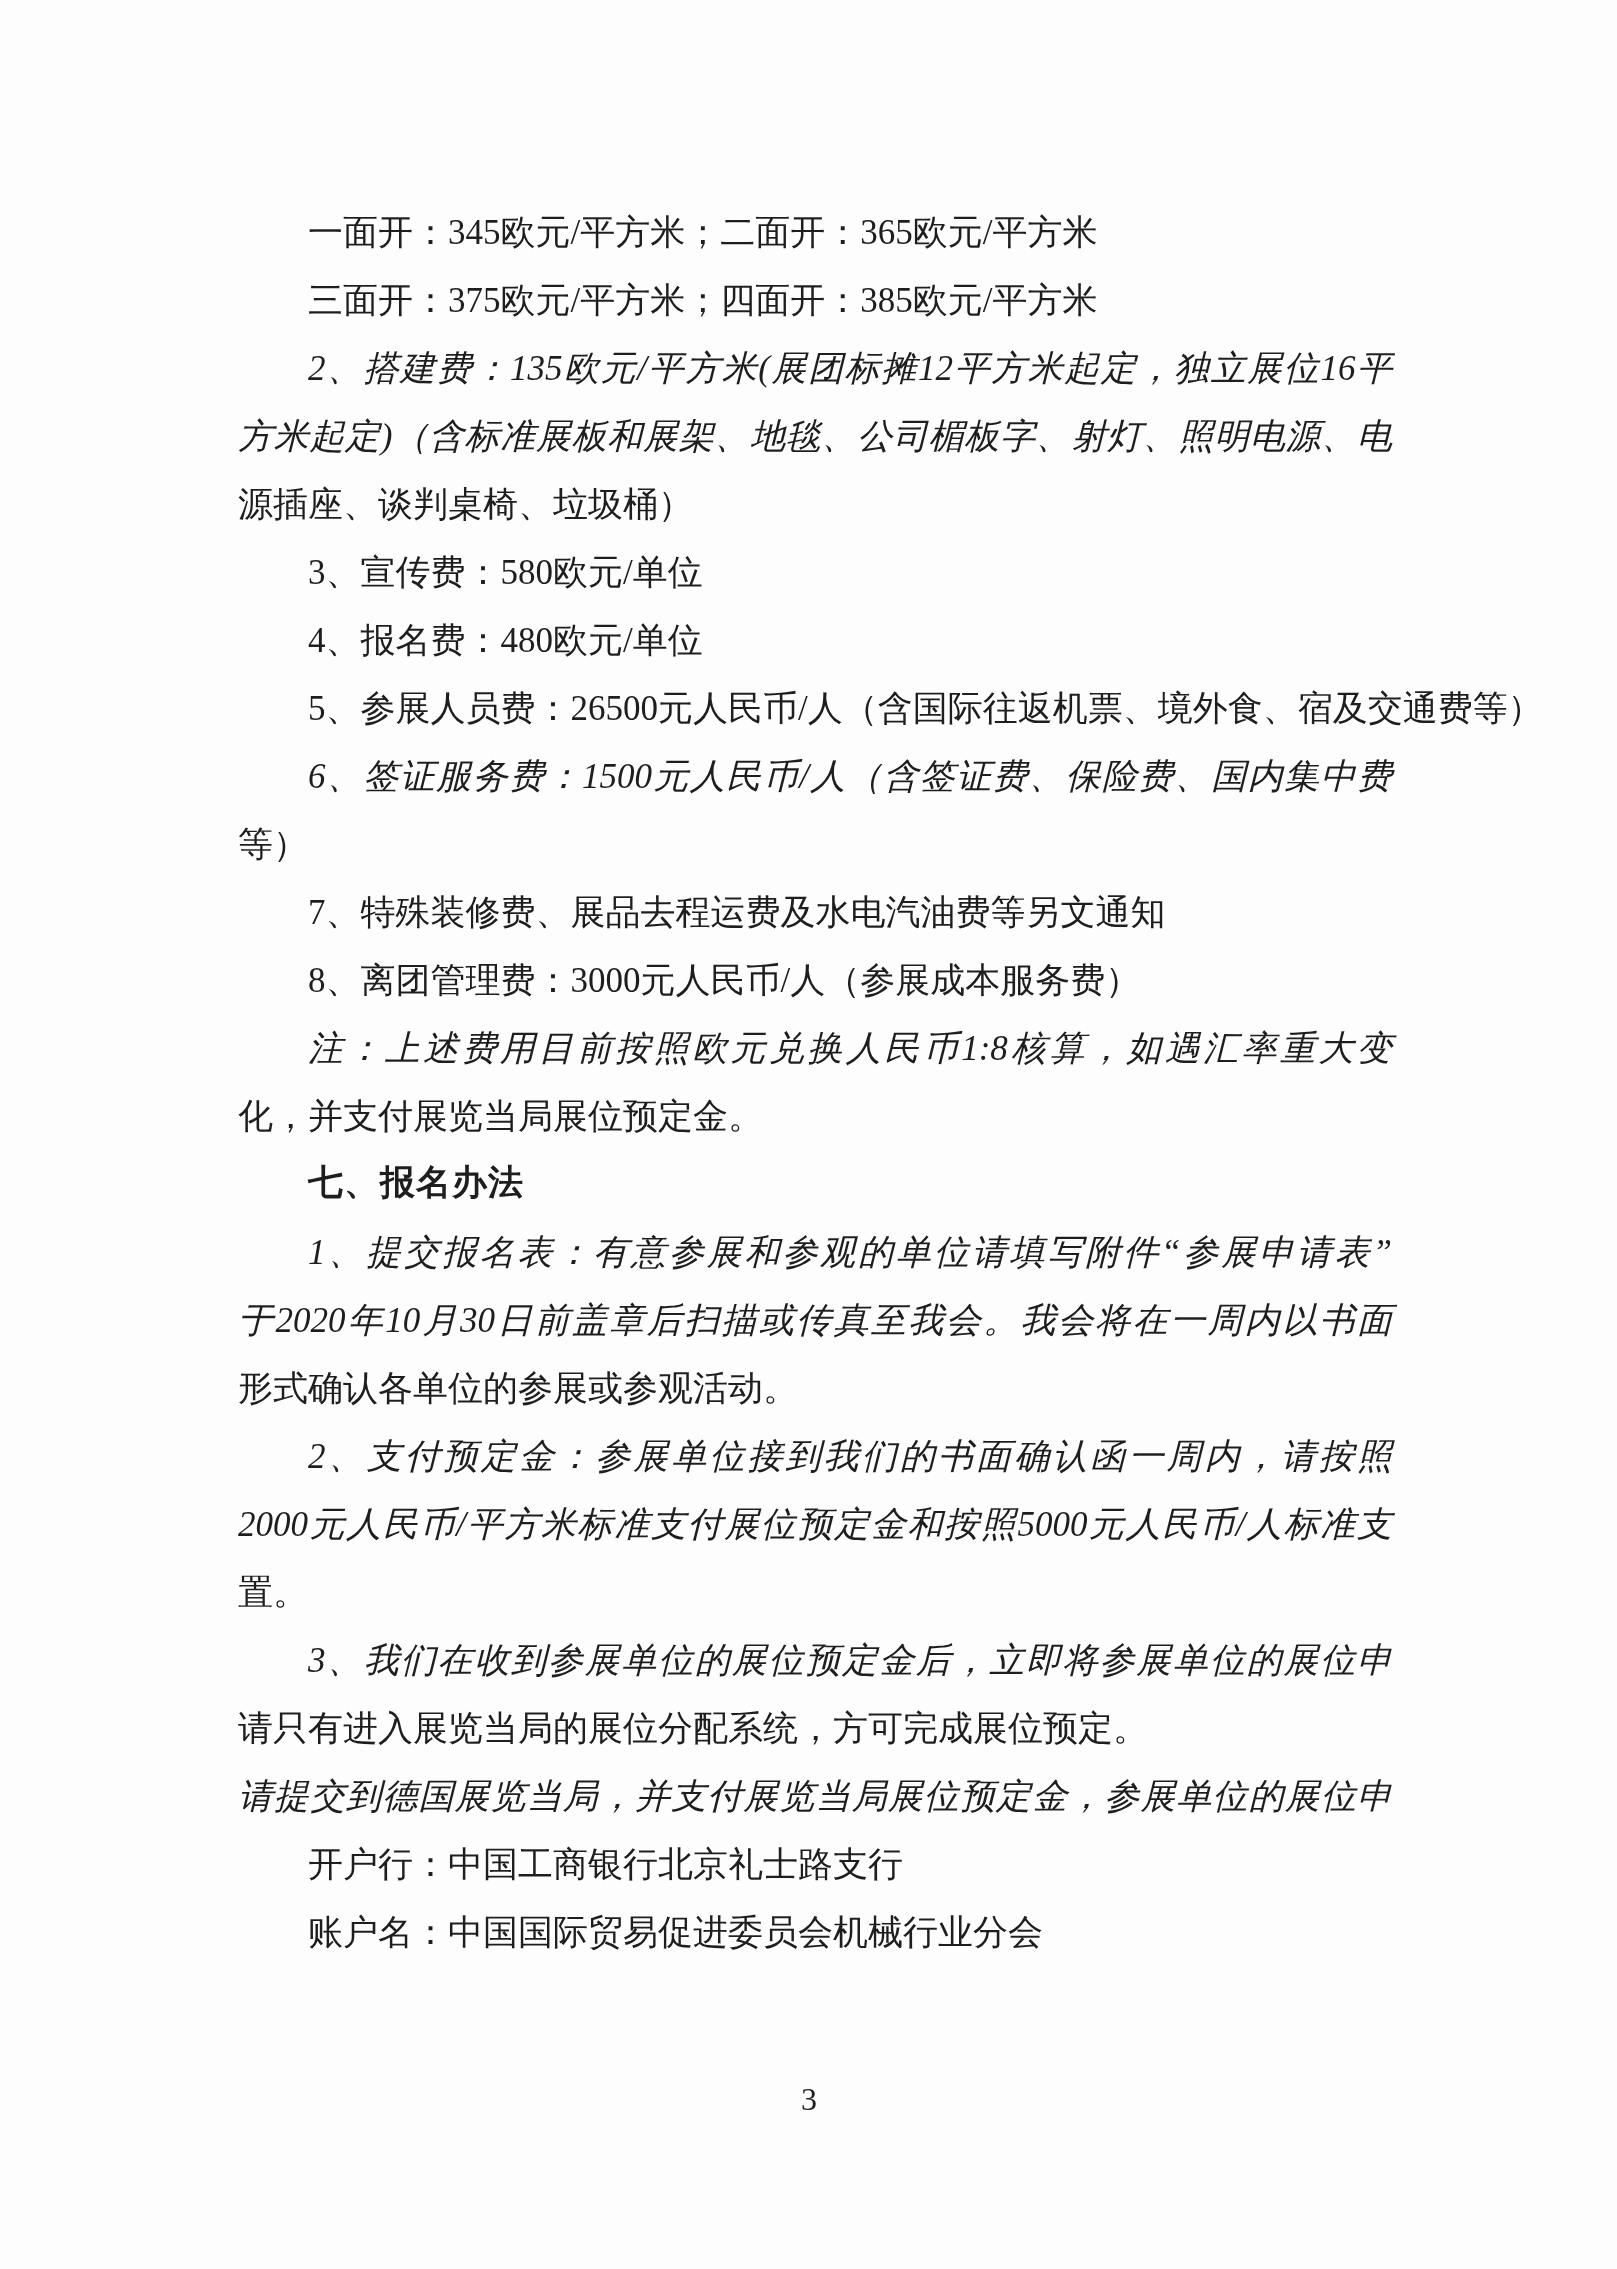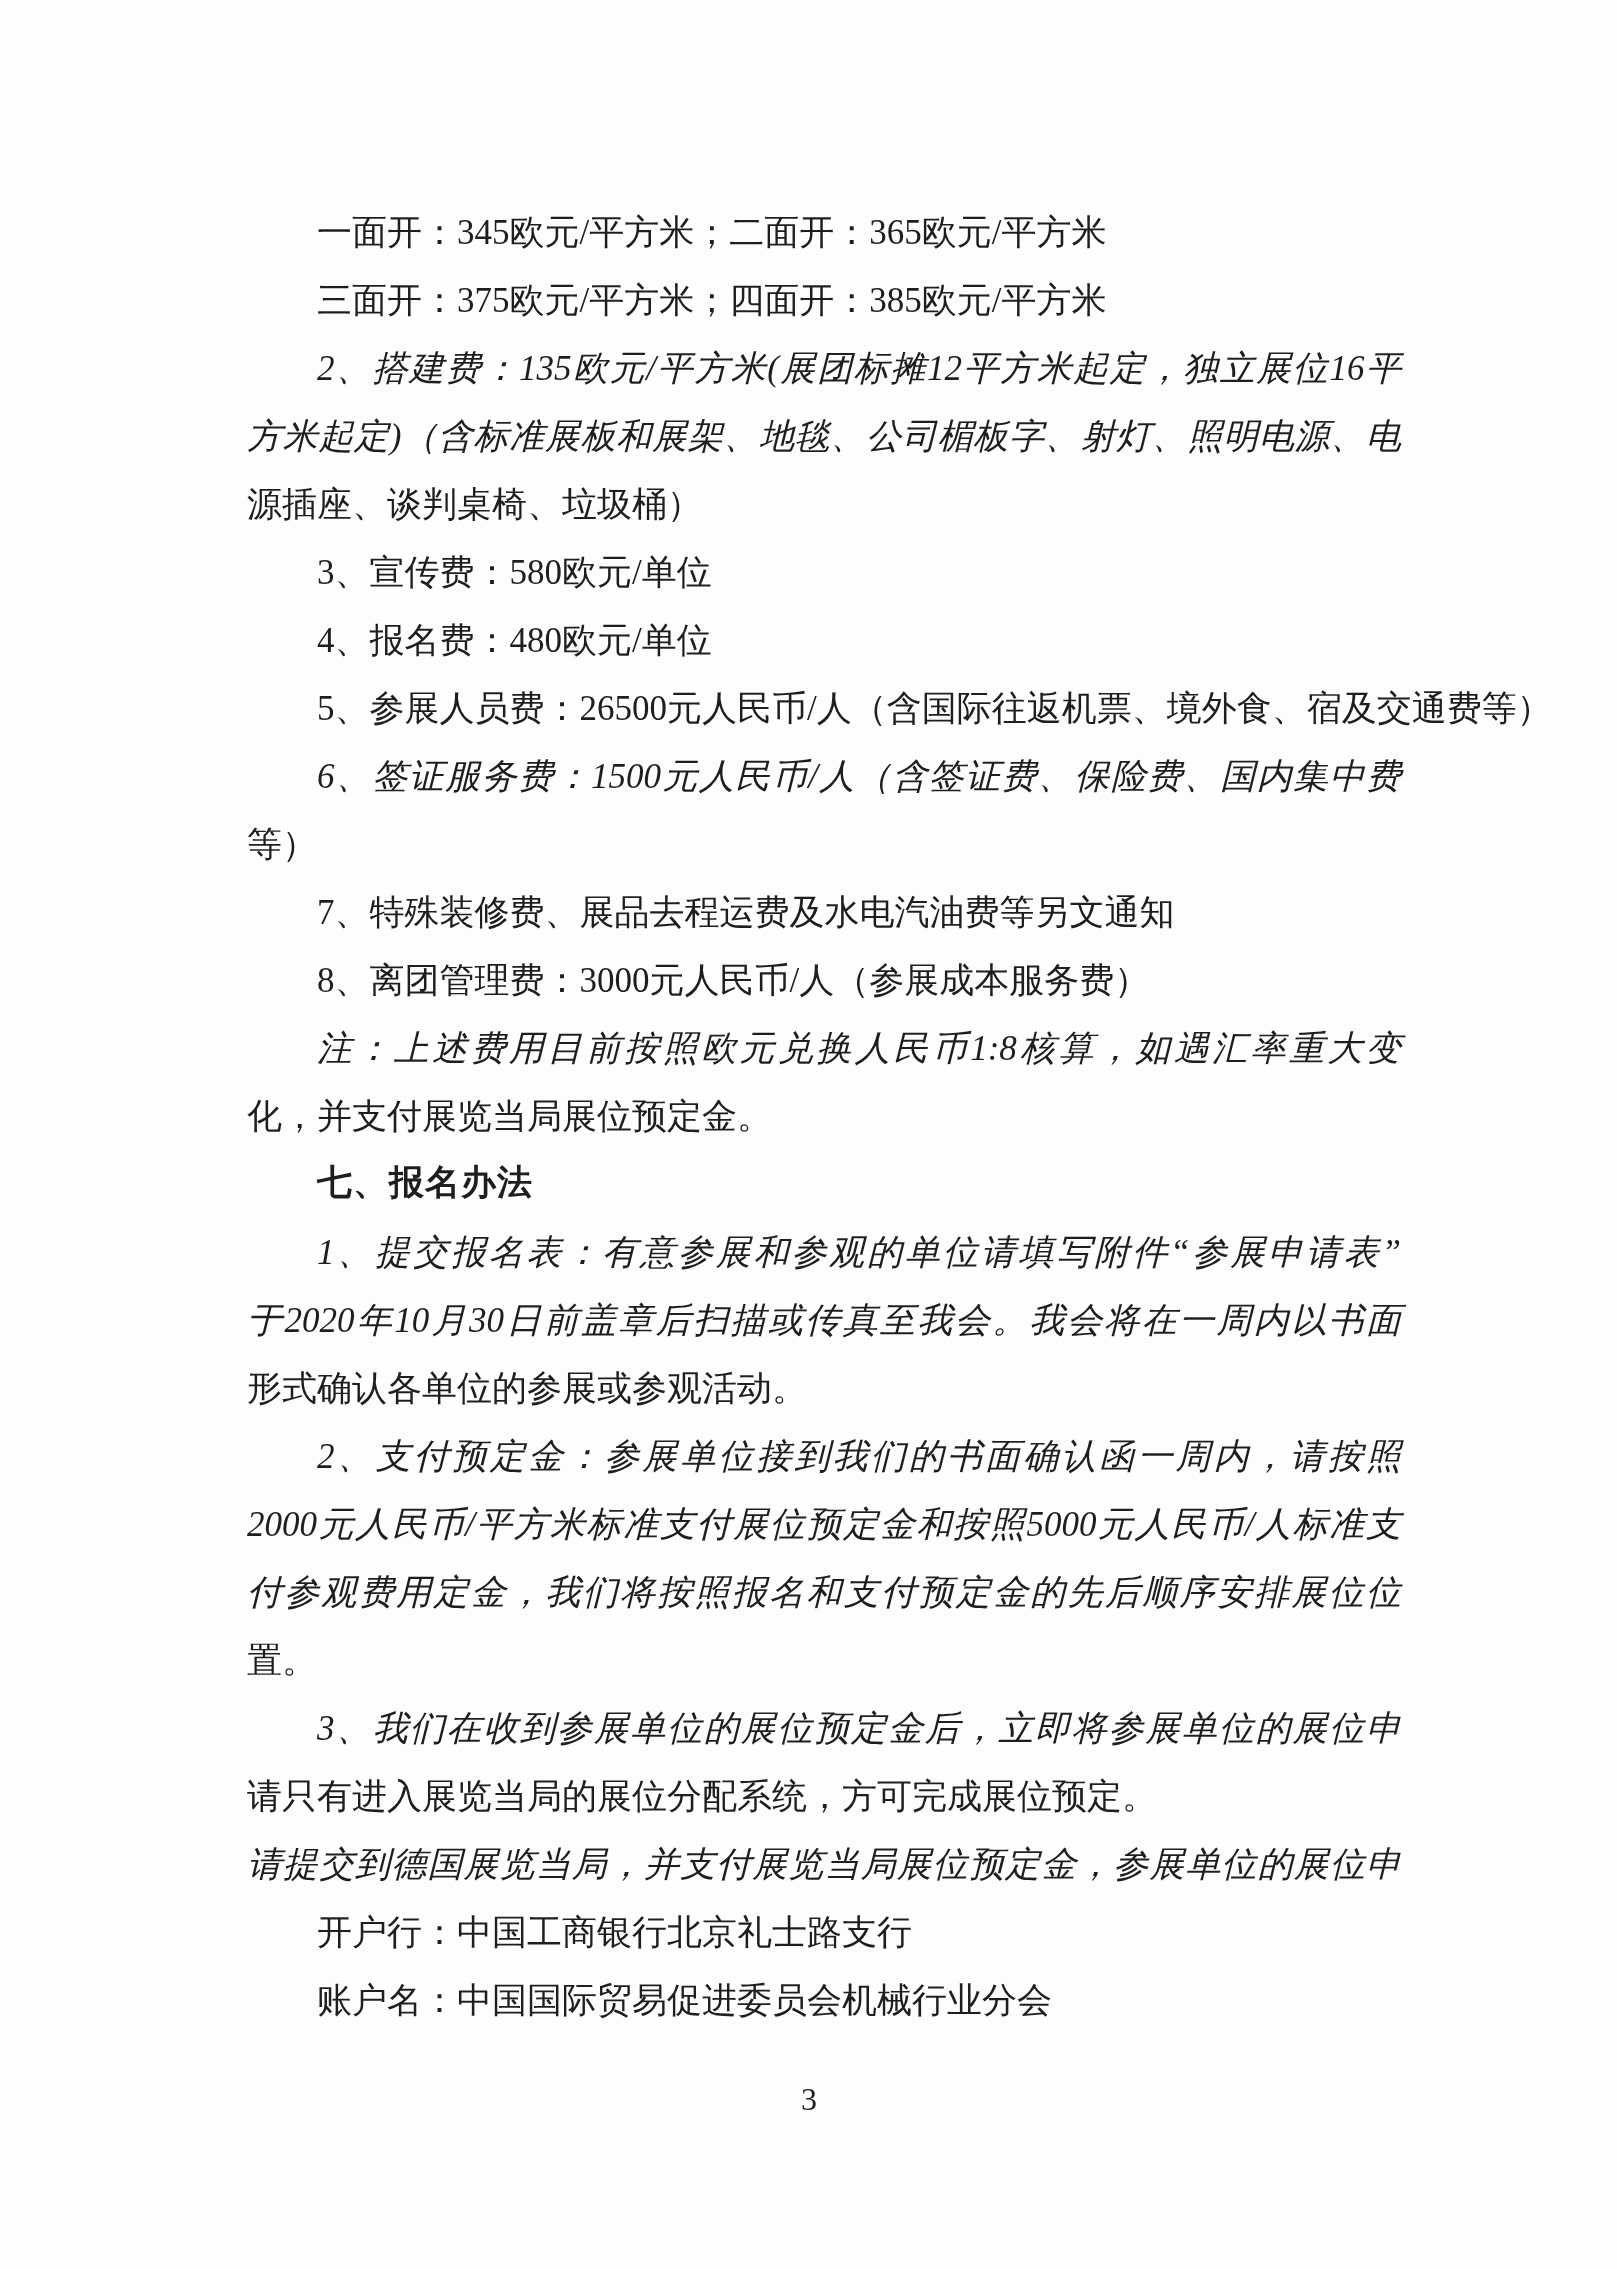--- a/index.html
+++ b/index.html
@@ -12,21 +12,21 @@
     width: 1618px;
     height: 2269px;
     margin: 0 auto;
     background: #fdfdfd;
     overflow: hidden;
     font-family: "Liberation Serif", "DejaVu Serif", serif;
     color: #1e1e1e;
   }
   .doc-body {
     position: absolute;
-    left: 247px;
+    left: 238px;
     top: 199px;
     width: 1154px;
     font-size: 35px;
     line-height: 68px;
     text-align: left;
   }
   .line {
     min-height: 68px;
   }
   .line.indent {
@@ -73,21 +73,20 @@
       <div class="line indent">7、特殊装修费、展品去程运费及水电汽油费等另文通知</div>
       <div class="line indent">8、离团管理费：3000元人民币/人（参展成本服务费）</div>
       <div class="line indent justify">注：上述费用目前按照欧元兑换人民币1:8核算，如遇汇率重大变</div>
       <div class="line">化，并支付展览当局展位预定金。</div>
       <div class="line indent heading">七、报名办法</div>
       <div class="line indent justify">1、提交报名表：有意参展和参观的单位请填写附件“参展申请表”</div>
       <div class="line justify">于2020年10月30日前盖章后扫描或传真至我会。我会将在一周内以书面</div>
       <div class="line">形式确认各单位的参展或参观活动。</div>
       <div class="line indent justify">2、支付预定金：参展单位接到我们的书面确认函一周内，请按照</div>
       <div class="line justify">2000元人民币/平方米标准支付展位预定金和按照5000元人民币/人标准支</div>
-      <div class="line justify">付参观费用定金，我们将按照报名和支付预定金的先后顺序安排展位位</div>
       <div class="line">置。</div>
       <div class="line indent justify">3、我们在收到参展单位的展位预定金后，立即将参展单位的展位申</div>
       <div class="line">请只有进入展览当局的展位分配系统，方可完成展位预定。</div>
       <div class="line justify">请提交到德国展览当局，并支付展览当局展位预定金，参展单位的展位申</div>
       <div class="line indent">开户行：中国工商银行北京礼士路支行</div>
       <div class="line indent">账户名：中国国际贸易促进委员会机械行业分会</div>
     </div>
   <div class="page-number">3</div>
 </div>
 

